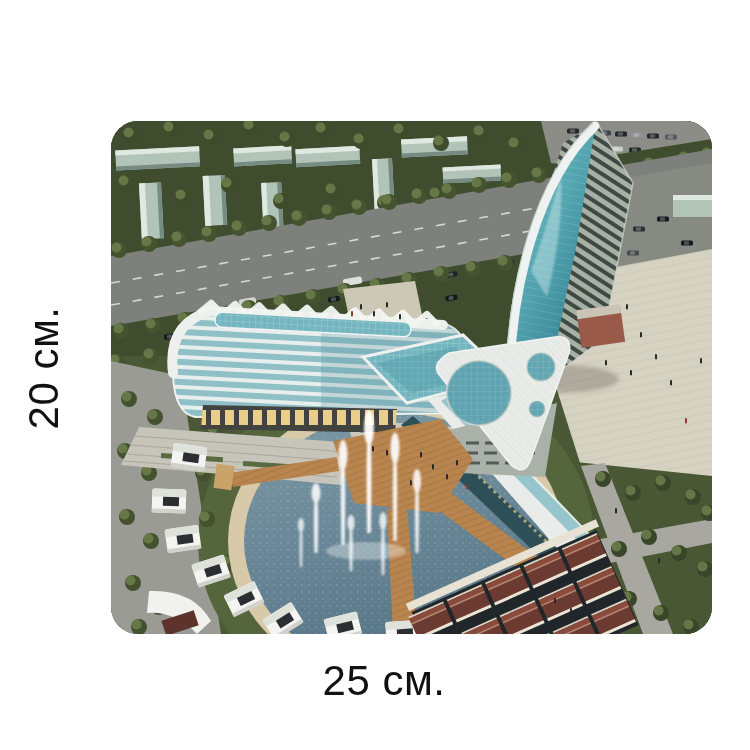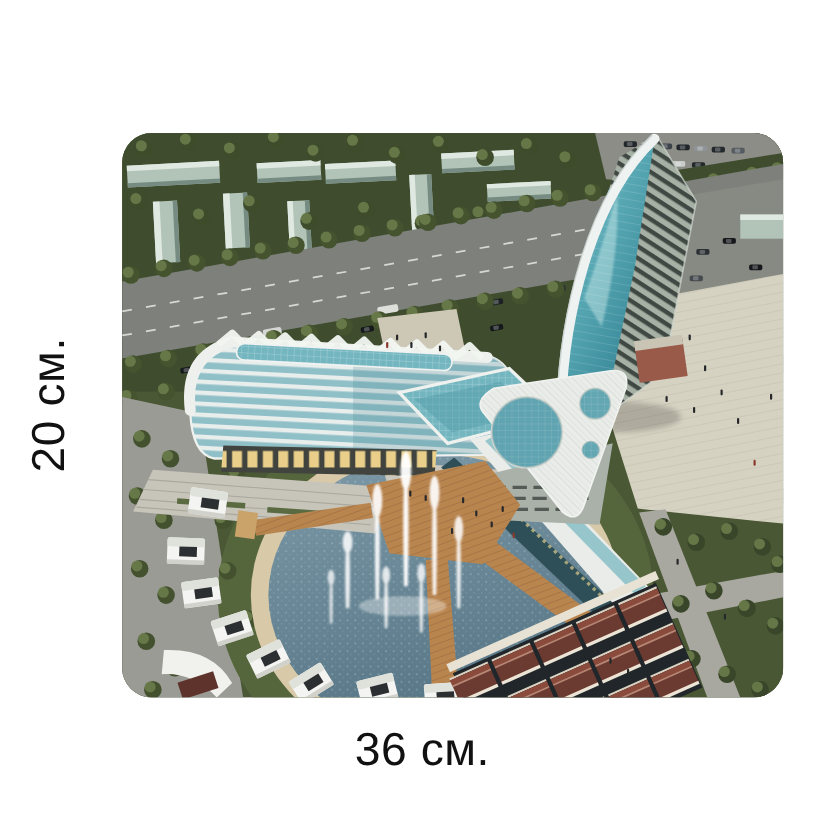--- a/index.html
+++ b/index.html
@@ -539,14 +539,14 @@
           <use href="#person" x="241" y="193" fill="#8a3a2e"></use>
         <use href="#person" x="430" y="470"></use>
           <use href="#person" x="444" y="480"></use>
           <use href="#person" x="460" y="490"></use>
         <use href="#person" x="262" y="328"></use>
           <use href="#person" x="276" y="332"></use>
       </g>
     </svg>
   </div>
 
-  <div class="dim-label width">36 см.</div>
+  <div class="dim-label width">25 см.</div>
 </div>
 
 </body></html>

